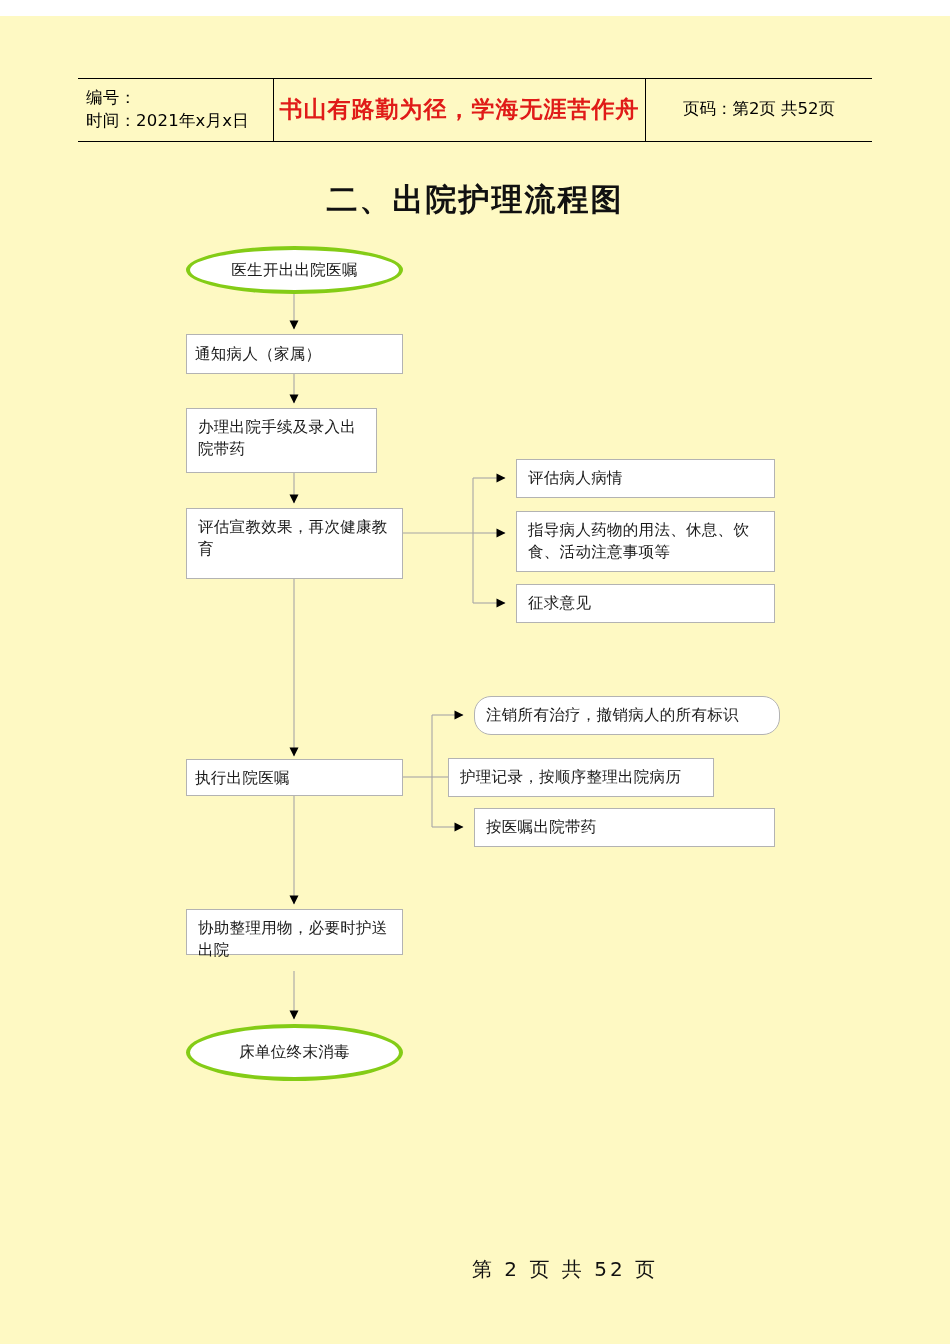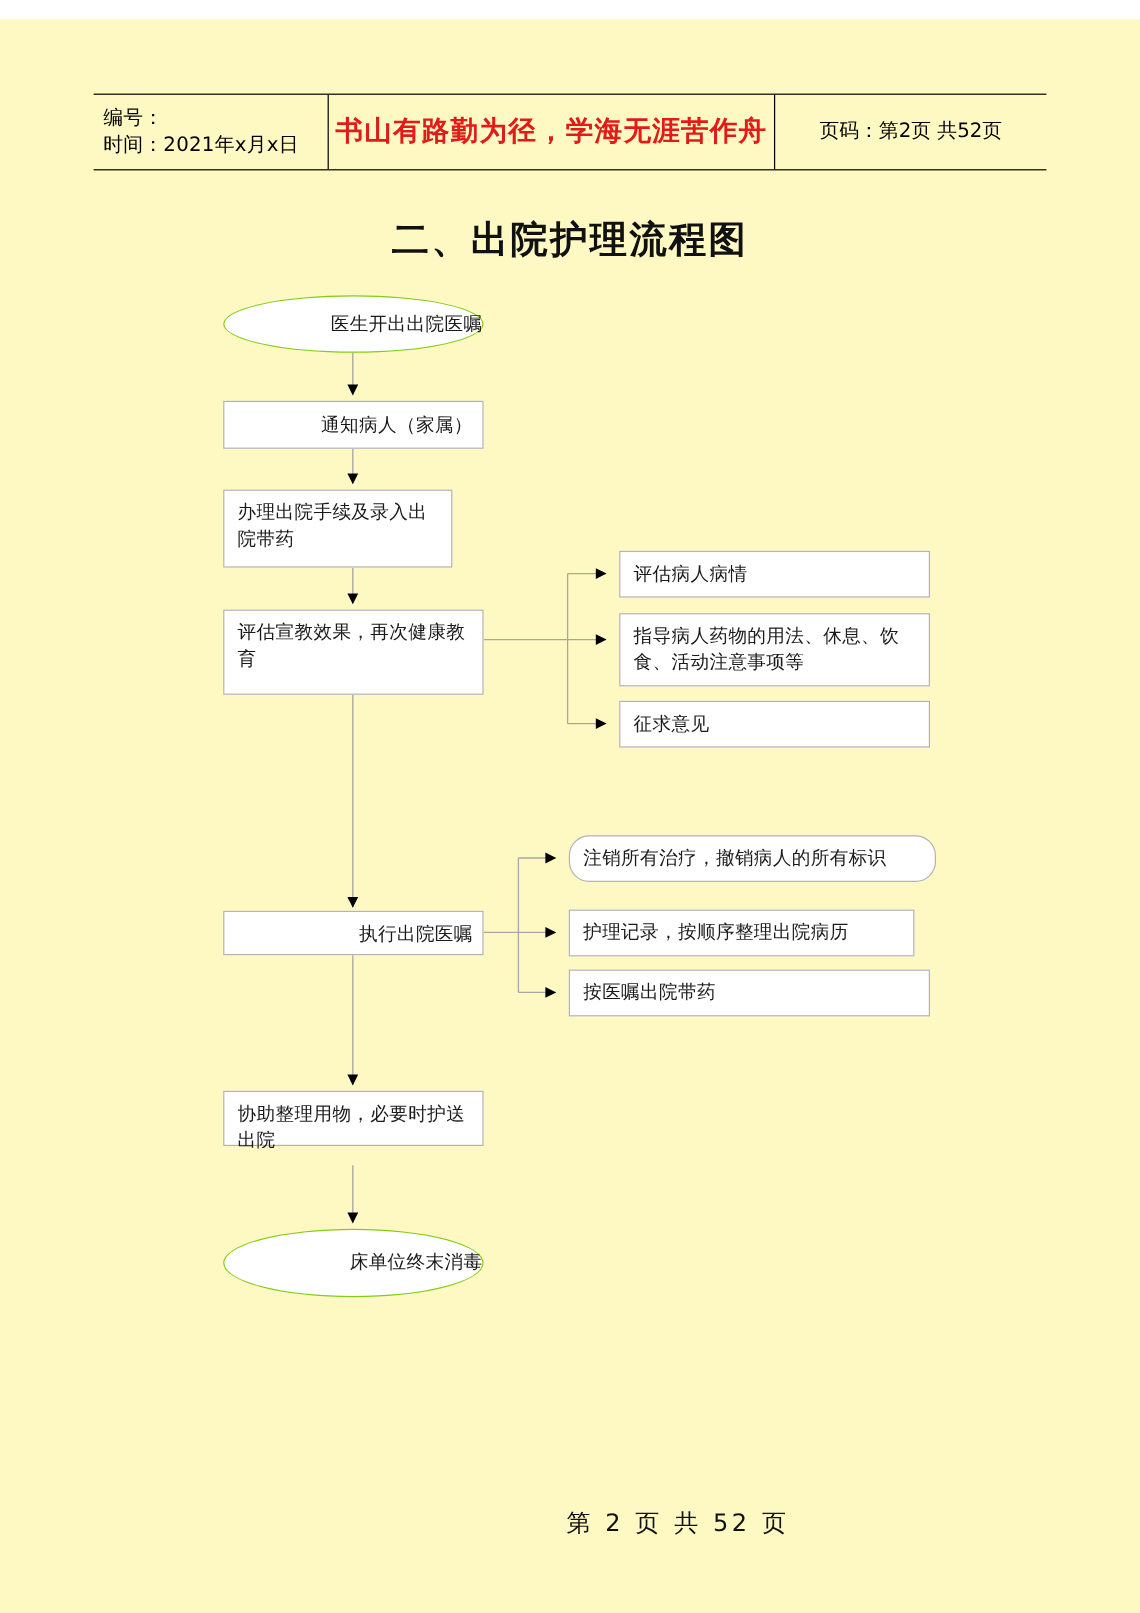--- a/index.html
+++ b/index.html
@@ -110,36 +110,36 @@
     font-size: 15.5px;
     line-height: 22px;
     color: #1a1a1a;
     padding: 7px 9px 7px 11px;
     letter-spacing: 0.3px;
   }
   .node.center {
     text-align: center;
     display: flex;
     align-items: center;
-    justify-content: flex-end;
+    justify-content: flex-start;
     padding: 6px 8px;
   }
   .node.lead {
     display: flex;
     align-items: flex-start;
   }
   .ellipse {
     position: absolute;
     box-sizing: border-box;
-    border: 1px solid #84cc16;
+    border: 4px solid #84cc16;
     border-radius: 50%;
     background: #ffffff;
     display: flex;
     align-items: center;
-    justify-content: flex-end;
+    justify-content: center;
     font-size: 15.5px;
     color: #1a1a1a;
     letter-spacing: 0.3px;
   }
 
   
   #footer {
     position: absolute;
     left: 0;
     top: 1240px;
@@ -240,21 +240,21 @@
     </div>
 
     <div class="node center" style="left:186px; top:743px; width:217px; height:37px;">
       <span>执行出院医嘱</span>
     </div>
 
     <div class="node lead" style="left:474px; top:680px; width:306px; height:39px;border-radius:17px;">
       <span>注销所有治疗，撤销病人的所有标识</span>
     </div>
 
-    <div class="node lead" style="left:474px; top:742px; width:288px; height:39px;">
+    <div class="node lead" style="left:448px; top:742px; width:266px; height:39px;">
       <span>护理记录，按顺序整理出院病历</span>
     </div>
 
     <div class="node lead" style="left:474px; top:792px; width:301px; height:39px;">
       <span>按医嘱出院带药</span>
     </div>
 
     <div class="node lead" style="left:186px; top:893px; width:217px; height:46px;">
       <span>协助整理用物，必要时护送出院</span>
     </div>

